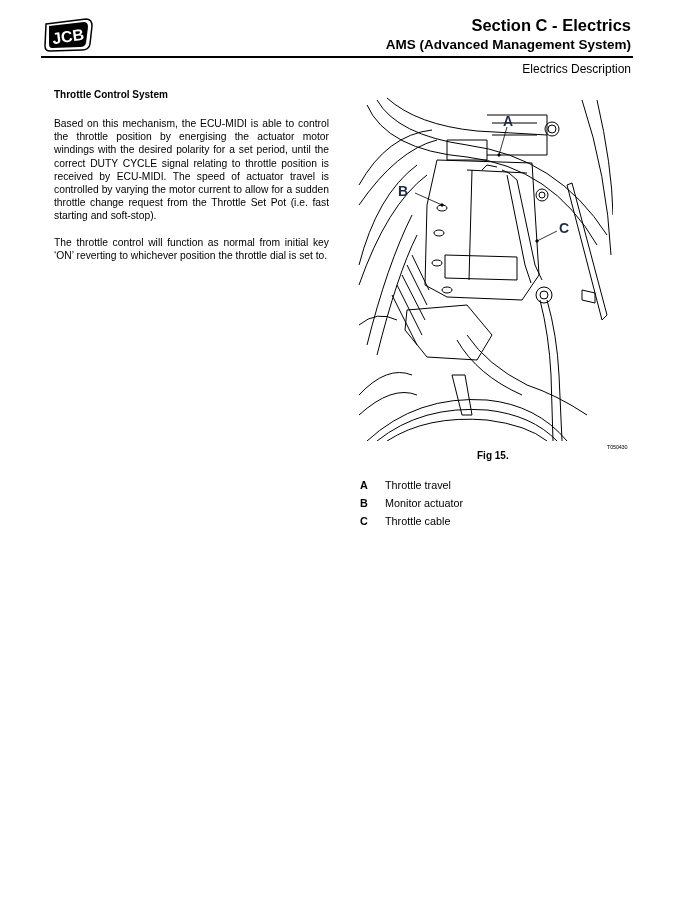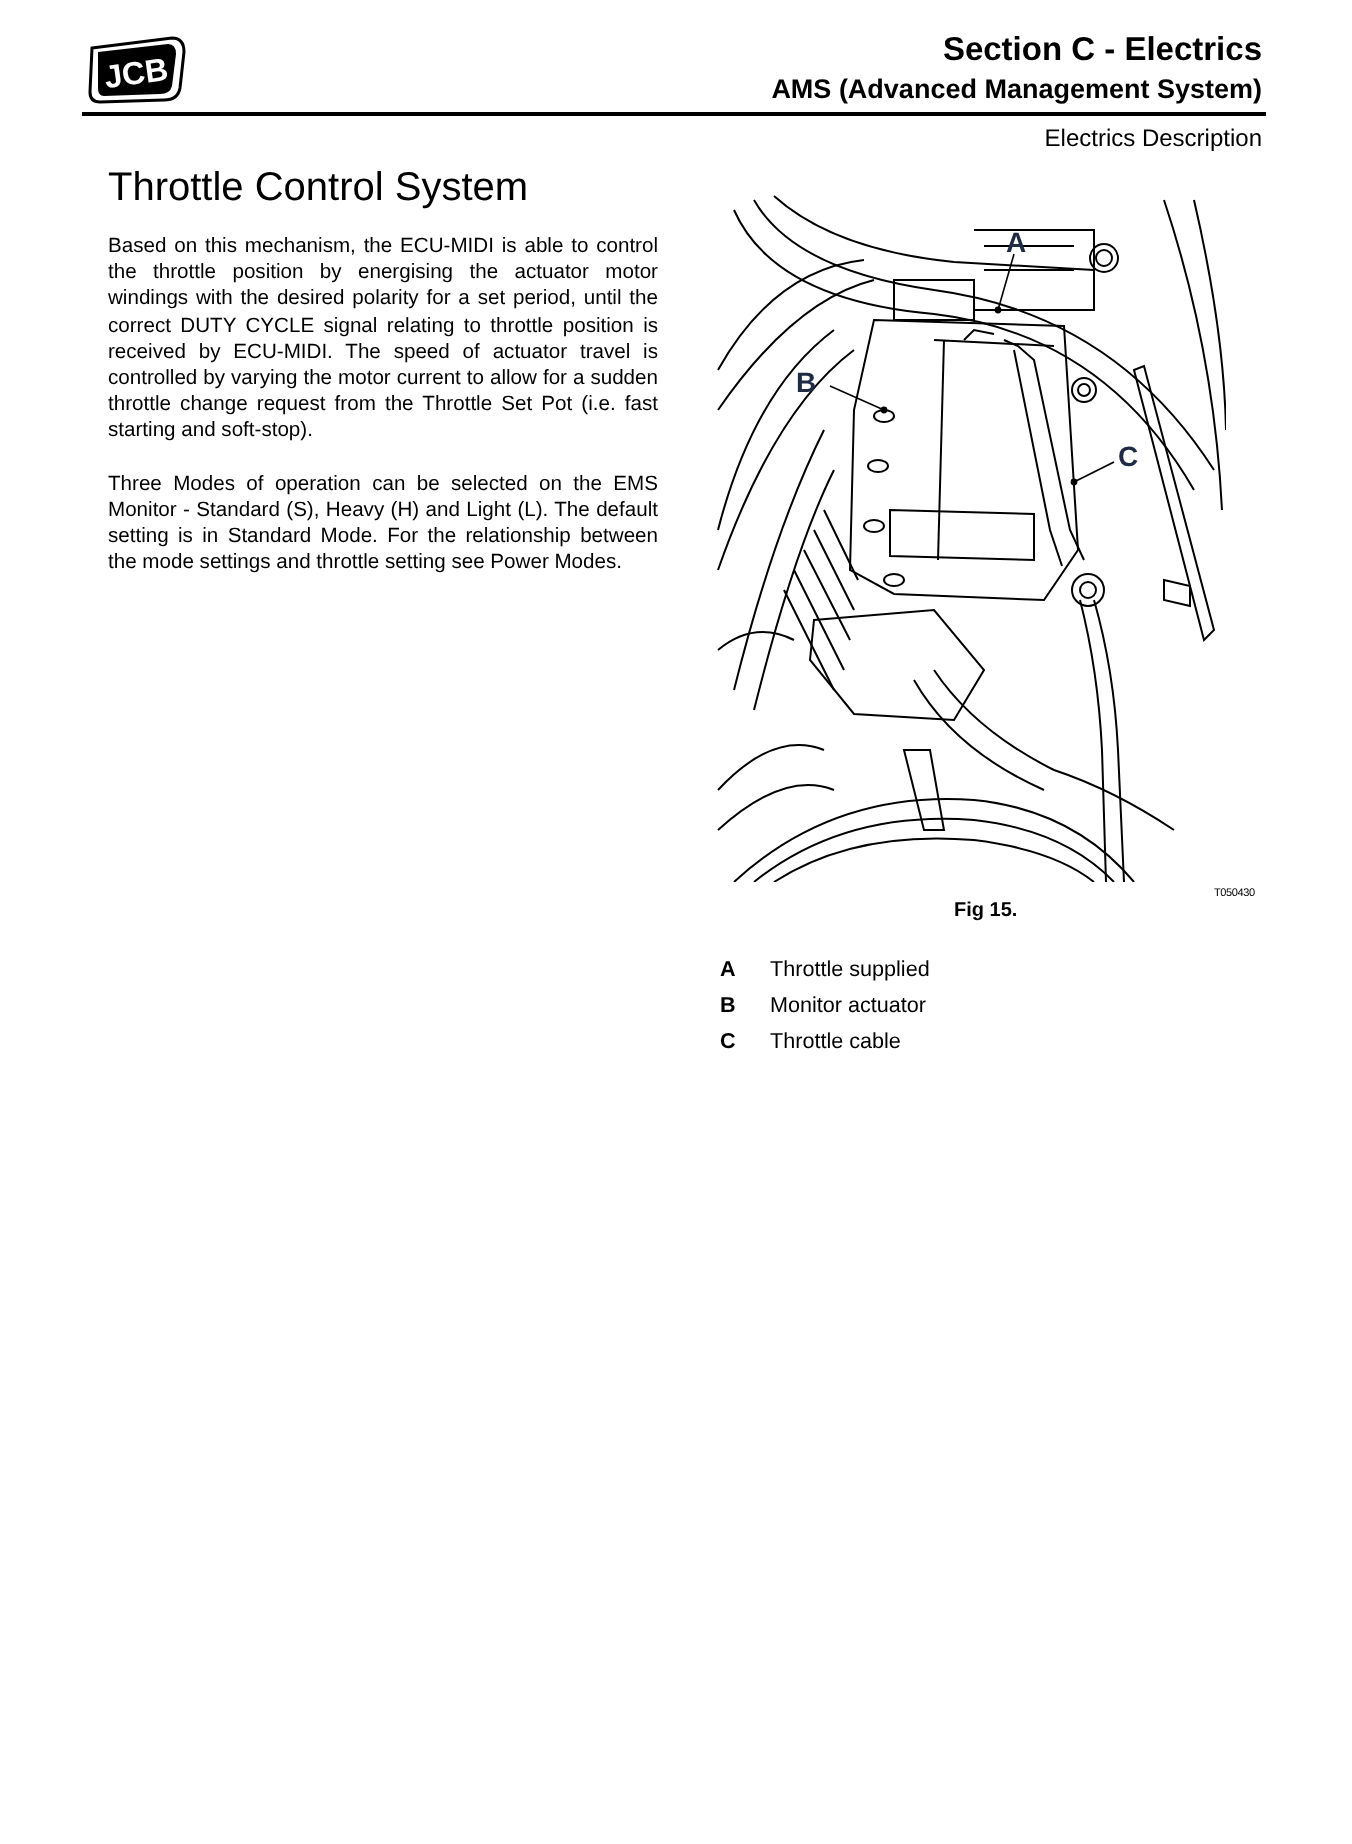--- a/index.html
+++ b/index.html
@@ -17,21 +17,21 @@
     font-size: 13.5px; font-weight: bold; text-align: center; white-space: nowrap;
   }
   .hdr-rule {
     position: absolute; left: 41px; top: 56px; width: 592px; height: 2px; background: #000;
   }
   .hdr-section {
     position: absolute; right: 45px; top: 62px; font-size: 12px; white-space: nowrap;
   }
   .left-col { position: absolute; left: 54px; top: 86px; width: 275px; }
   h2 {
-    font-size: 20px; font-weight: normal; margin: 0 0 14px 0; line-height: 17px;
+    font-size: 10px; font-weight: bold; margin: 0 0 14px 0; line-height: 17px;
   }
   p {
     font-size: 10.3px; line-height: 13.2px; margin: 0 0 13px 0;
     text-align: justify; text-align-last: left;
   }
   .h2-second { margin-top: 15px; }
   .figure { position: absolute; left: 357px; top: 95px; width: 256px; height: 346px; }
   .fig-code {
     position: absolute; left: 607px; top: 444px; font-size: 5.5px; letter-spacing: -0.2px;
   }
@@ -54,21 +54,21 @@
   <text x="26" y="24" text-anchor="middle" font-family="Liberation Sans, sans-serif" font-weight="bold" font-size="16" fill="#fff" transform="rotate(-8 26 18)">JCB</text>
 </svg>
 <div class="hdr-title">Section C - Electrics</div>
 <div class="hdr-sub">AMS (Advanced Management System)</div>
 <div class="hdr-rule"></div>
 <div class="hdr-section">Electrics Description</div>
 
 <div class="left-col">
   <h2>Throttle Control System</h2>
   <p>Based on this mechanism, the ECU-MIDI is able to control the throttle position by energising the actuator motor windings with the desired polarity for a set period, until the correct DUTY CYCLE signal relating to throttle position is received by ECU-MIDI. The speed of actuator travel is controlled by varying the motor current to allow for a sudden throttle change request from the Throttle Set Pot (i.e. fast starting and soft-stop).</p>
-  <p>Three Modes of operation can be selected on the EMS Monitor - Standard (S), Heavy (H) and Light (L). The default setting is in Standard Mode. For the relationship between the mode settings and throttle setting see Power Modes.</p>
+  <p>The throttle control will function as normal from initial key ‘ON’ reverting to whichever position the throttle dial is set to.</p>
 </div>
 
 <svg class="figure" viewBox="0 0 256 346" fill="none" stroke="#000" stroke-width="1">
 
   <path d="M20 5 Q40 40 110 50 Q200 62 250 140"></path>
   <path d="M10 10 Q30 55 110 62 Q195 72 240 150"></path>
   <path d="M30 3 Q60 30 120 36 L190 40"></path>
 
   <path d="M2 90 Q30 40 75 35"></path>
   <path d="M2 110 Q40 55 80 45"></path>
@@ -136,21 +136,21 @@
   <text class="callout" x="41" y="101" stroke="none">B</text>
   <text class="callout" x="202" y="138" stroke="none">C</text>
 </svg>
 
 <div class="fig-code">T050430</div>
 <div class="fig-caption">Fig 15.</div>
 
 <div class="legend">
   <div class="legend-row">
     <span class="legend-key">A</span>
-    <span>Throttle supplied</span>
+    <span>Throttle travel</span>
   </div>
   <div class="legend-row">
     <span class="legend-key">B</span>
     <span>Monitor actuator</span>
   </div>
   <div class="legend-row">
     <span class="legend-key">C</span>
     <span>Throttle cable</span>
   </div>
 </div>

